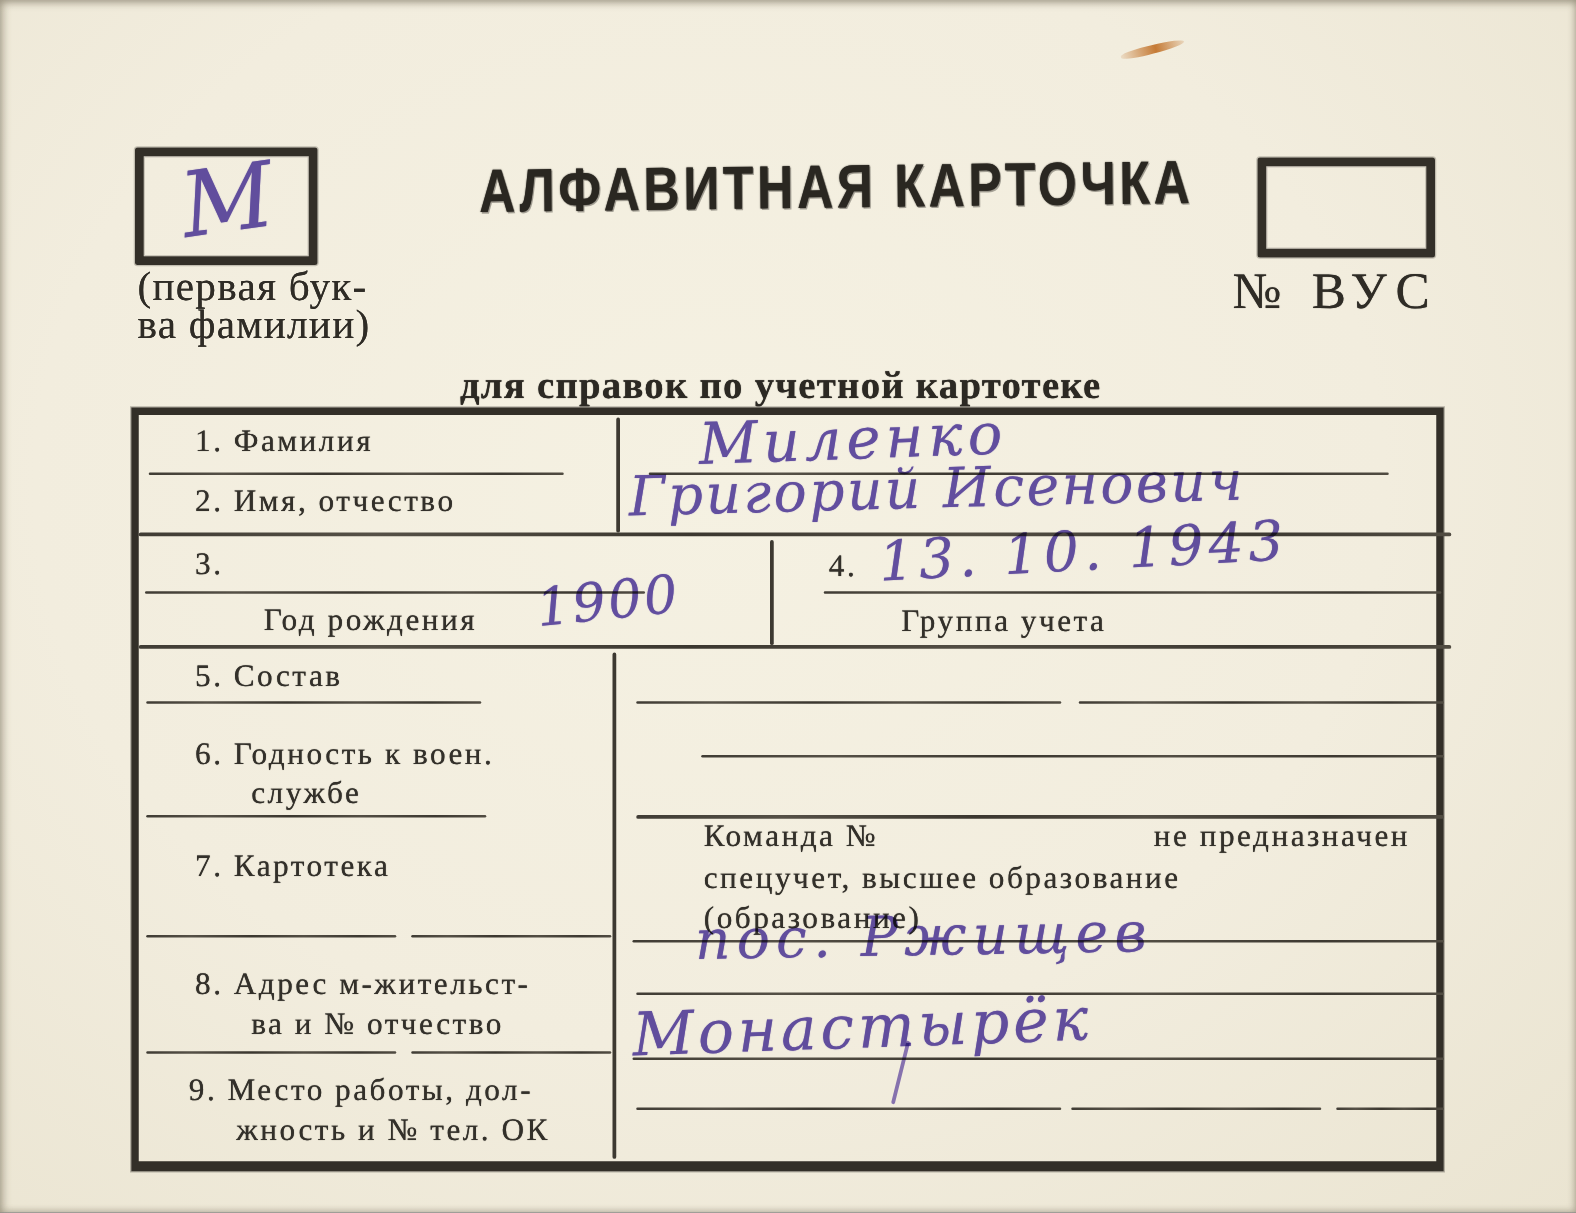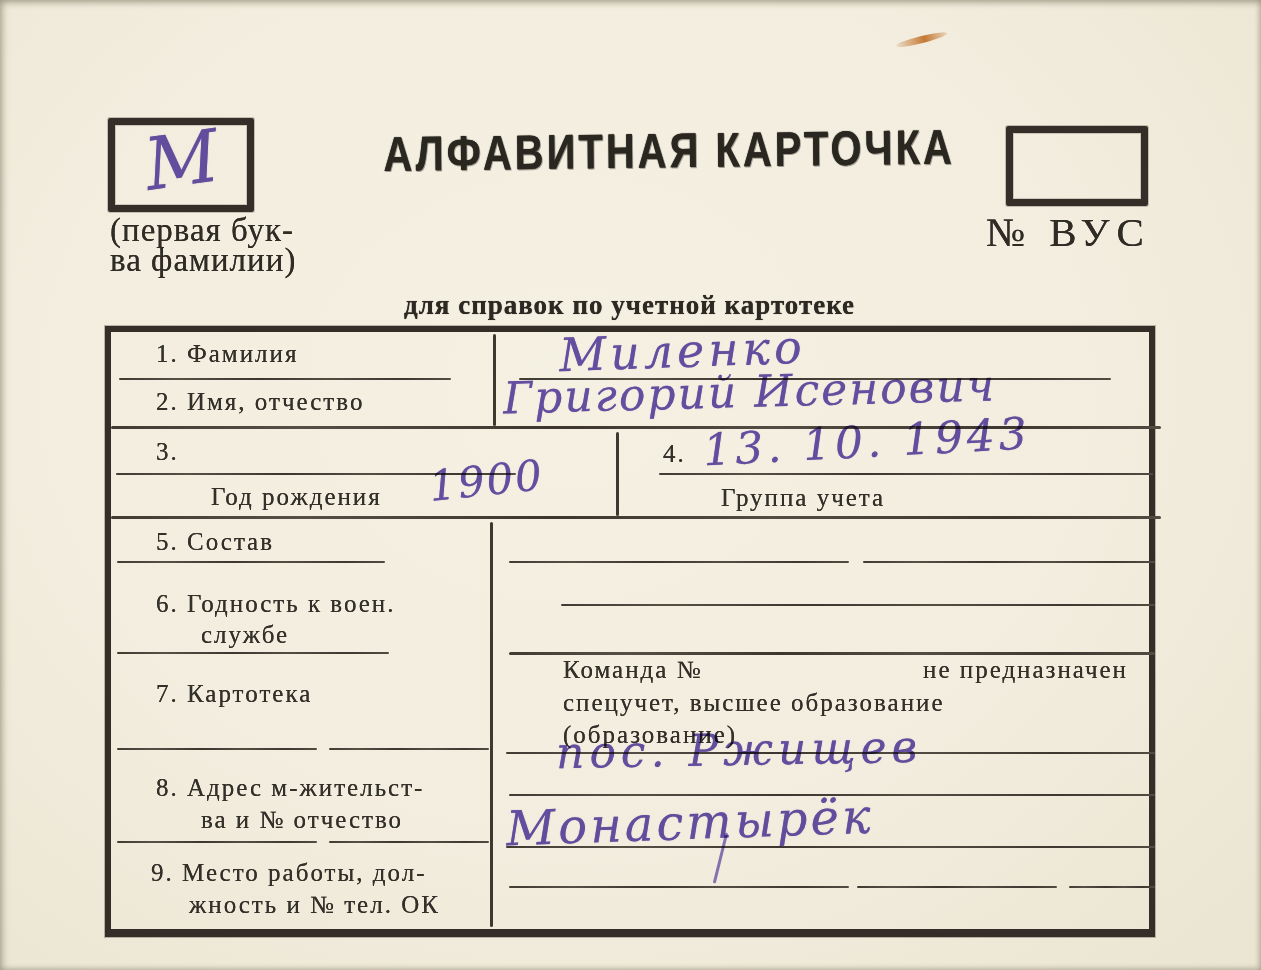--- a/index.html
+++ b/index.html
@@ -38,22 +38,22 @@
     white-space:nowrap;
     text-shadow:0 0 .8px rgba(102,83,180,.75);
   }
   .title{
     font-family:"Liberation Sans", sans-serif;
     font-weight:bold; font-size:40px; letter-spacing:3px; white-space:nowrap;
     color:#2a2721; text-shadow:0 0 1px #2a2721, 1px 1px 0 rgba(42,39,33,.35);
     transform:scaleY(1.22) rotate(-.6deg); transform-origin:left top;
   }
   .subtitle{
-    font-size:27px; font-weight:bold; letter-spacing:1px; white-space:nowrap;
-    color:#2c2923; text-shadow:0 0 .7px #2c2923;margin-left:36px;
+    font-size:31px; font-weight:bold; letter-spacing:1px; white-space:nowrap;
+    color:#2c2923; text-shadow:0 0 .7px #2c2923;
   }
   .fleck{position:absolute;width:52px;height:7px;border-radius:50% 60% 60% 50%;
          background:linear-gradient(90deg, rgba(196,120,50,.15), #c57a35 55%, rgba(196,120,50,.2));
          transform:rotate(-14deg);}
   .slash{position:absolute;width:3px;height:52px;background:#7a64c0;border-radius:2px;
          transform:rotate(14deg);opacity:.85;mix-blend-mode:multiply;}
 </style>
 </head>
 <body>
 

